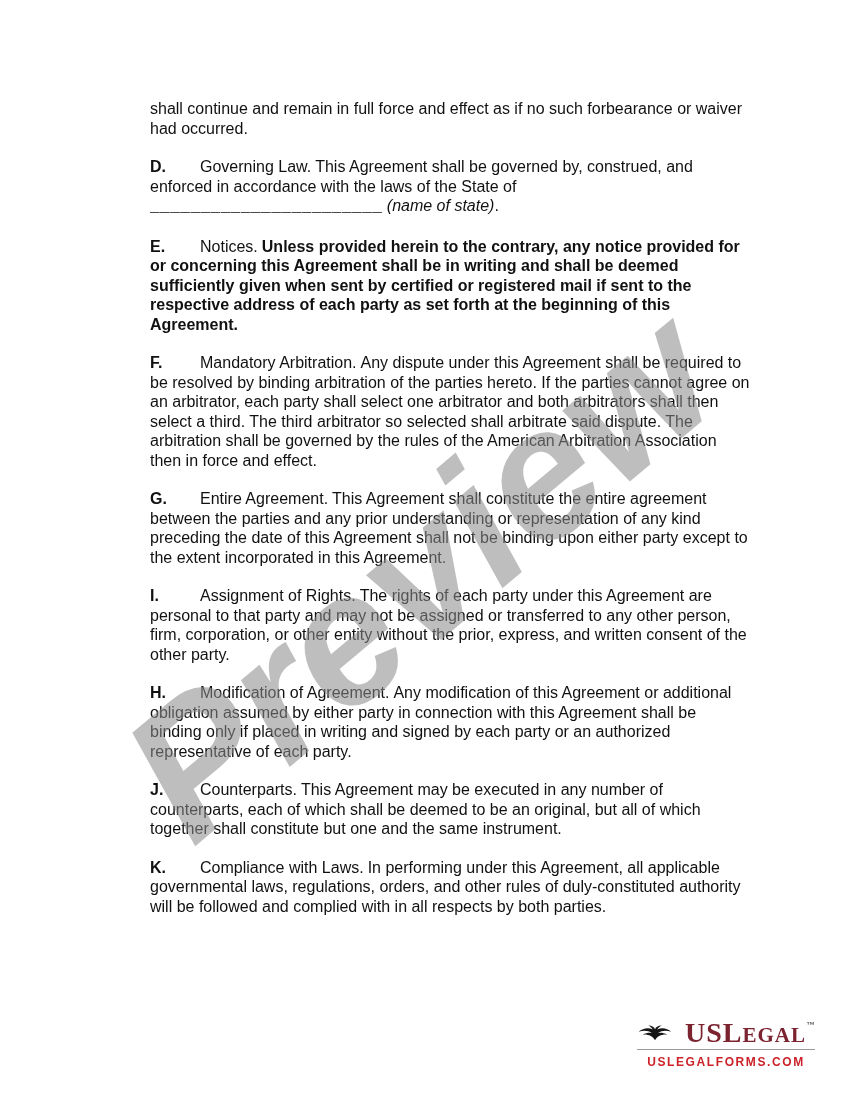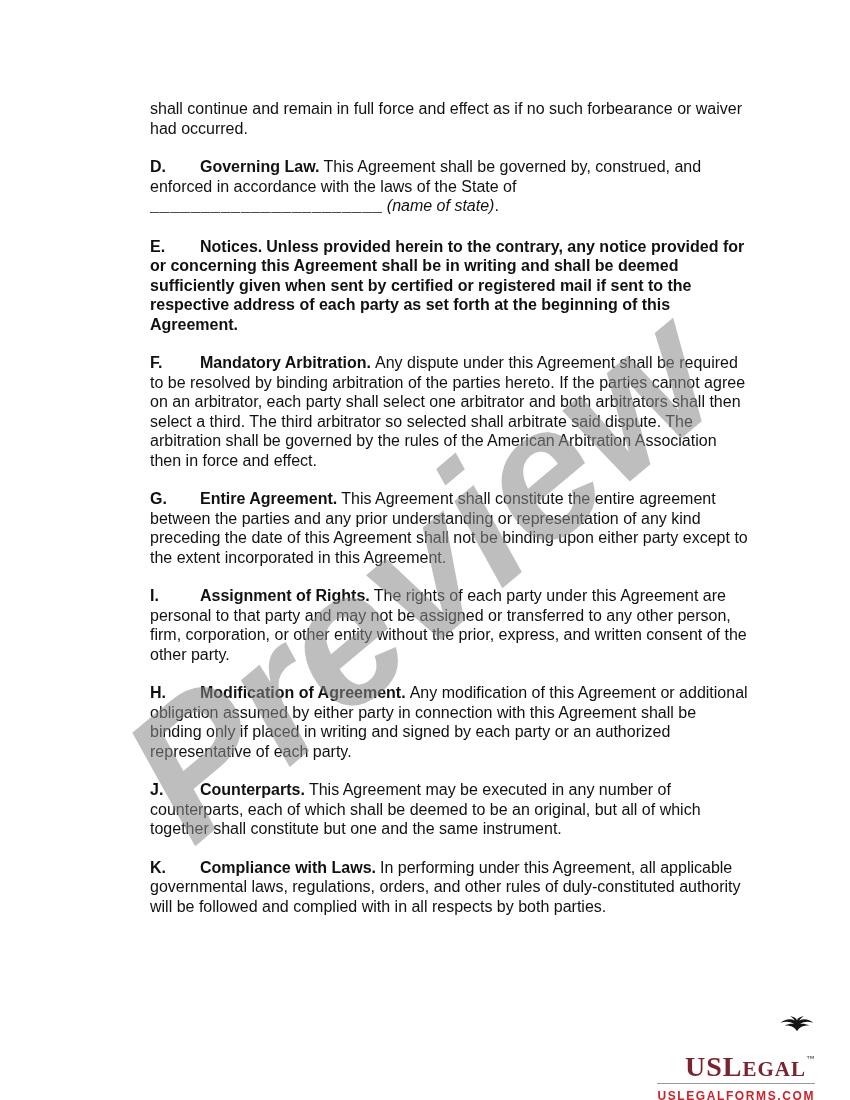--- a/index.html
+++ b/index.html
@@ -6,41 +6,41 @@
   html, body { background: #ffffff; }
   body {
     width: 850px; height: 1100px;
     position: relative; overflow: hidden;
     font-family: "Liberation Sans", sans-serif;
     font-size: 16px; line-height: 19.5px; color: #111;
   }
   .content { padding: 99px 52px 0 100px; position: relative; z-index: 1; }
   .para { margin-left: 50px; width: 600px; margin-bottom: 19px; }
   .letter { display: inline-block; width: 50px; font-weight: bold; }
-  .heading { font-weight: bold; margin-right: 4px; }
+  .heading { font-weight: normal; margin-right: 4px; }
   .all-bold { font-weight: bold; }
   .italic { font-style: italic; }
   .blank-line { letter-spacing: 0.5px; font-family: Liberation Mono, monospace; }
   .witness { margin-top: 35px; width: 640px; }
 
   .watermark {
     position: absolute; left: 420px; top: 575px;
     transform: translate(-50%, -50%) rotate(-40deg);
     font-size: 185px; font-weight: bold; font-style: italic;
     font-family: "Liberation Sans", sans-serif;
     color: var(--watermark, #8a8a8a); opacity: 0.55;
     white-space: nowrap; pointer-events: none; z-index: 5;
   }
 
   .logo {
     position: absolute; right: 35px; top: 1016px;
     z-index: 2; text-align: center;
     font-family: "Liberation Serif", serif;
   }
-  .logo-row { display: flex; align-items: flex-end; justify-content: center; gap: 12px; flex-direction: column; }
+  .logo-row { display: flex; align-items: flex-end; justify-content: center; gap: 12px; }
   .eagle { display: inline-block; line-height: 0; padding-bottom: 4px; }
   .brand { color: var(--brand, #7b2430); font-weight: bold; white-space: nowrap; }
   .b-us, .b-l { font-size: 28px; letter-spacing: 1px; }
   .b-egal { font-size: 21px; letter-spacing: 1px; }
   .tm { font-size: 9px; vertical-align: 14px; color: #666; font-family: "Liberation Sans", sans-serif; }
   .logo-rule { border-top: 1px solid #9a9a9a; margin: 2px 0 3px 0; }
   .logo-site {
     font-family: "Liberation Sans", sans-serif;
     font-size: 12px; font-weight: bold; letter-spacing: 1.6px;
     color: var(--website, #cc2229);

